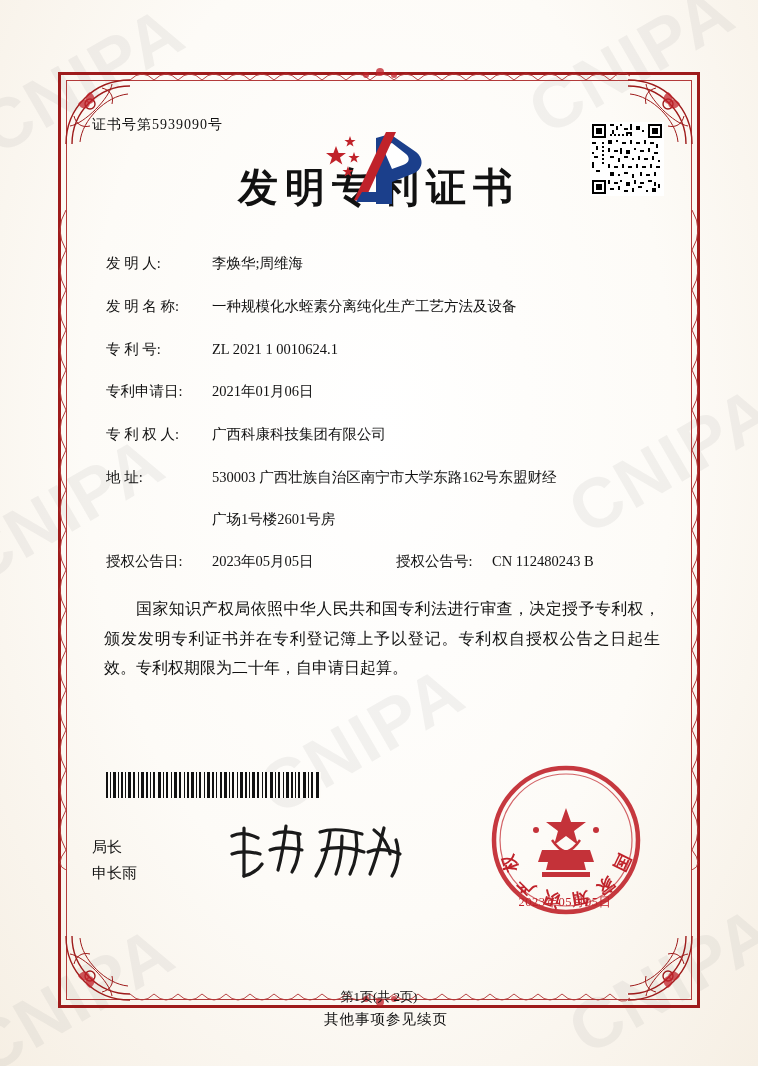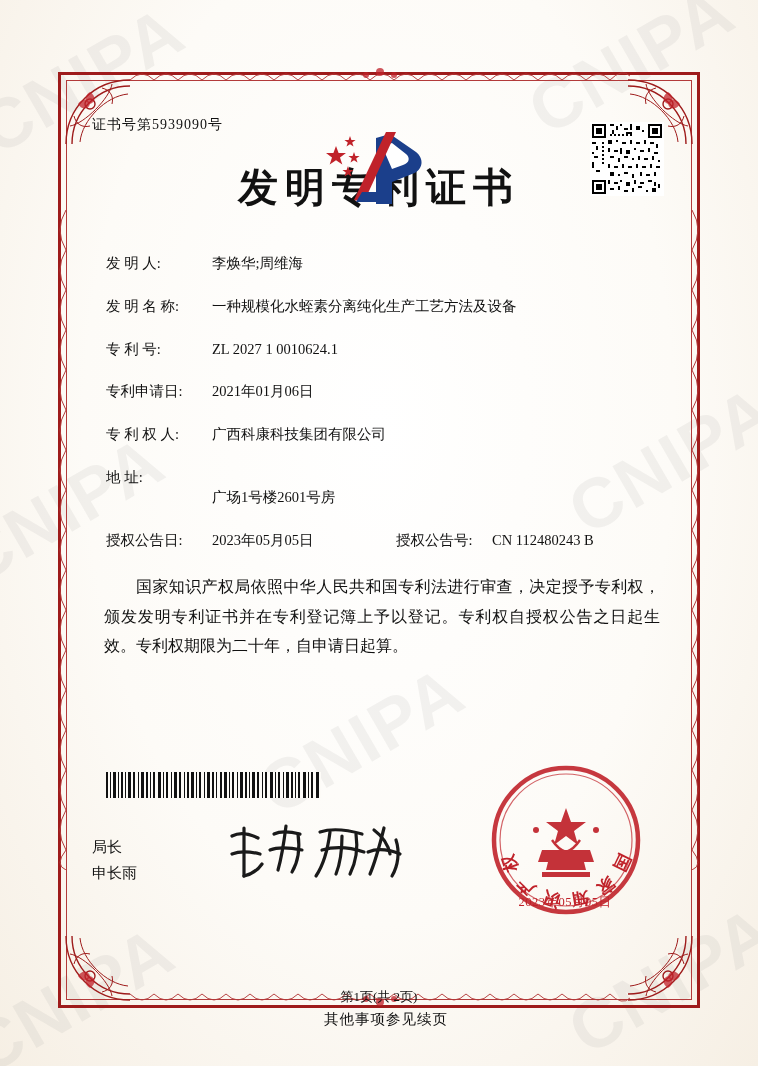--- a/index.html
+++ b/index.html
@@ -468,36 +468,37 @@
         <div class="f-value">李焕华;周维海</div>
       </div>
 
       <div class="field-row">
         <div class="f-label">发 明 名 称:</div>
         <div class="f-value">一种规模化水蛭素分离纯化生产工艺方法及设备</div>
       </div>
 
       <div class="field-row">
         <div class="f-label">专 利 号:</div>
-        <div class="f-value">ZL 2027 1 0010624.1</div>
+        <div class="f-value">ZL 2021 1 0010624.1</div>
       </div>
 
       <div class="field-row">
         <div class="f-label">专利申请日:</div>
         <div class="f-value">2021年01月06日</div>
       </div>
 
       <div class="field-row">
         <div class="f-label">专 利 权 人:</div>
         <div class="f-value">广西科康科技集团有限公司</div>
       </div>
 
       <div class="field-row">
         <div class="f-label">地 址:</div>
         <div class="f-value">
+          <span>530003 广西壮族自治区南宁市大学东路162号东盟财经</span>
           <span class="line2">广场1号楼2601号房</span>
         </div>
       </div>
 
       <div class="field-row row-split">
         <div class="half first">
           <div class="f-label">授权公告日:</div>
           <div class="f-value">2023年05月05日</div>
         </div>
         <div class="half second">

